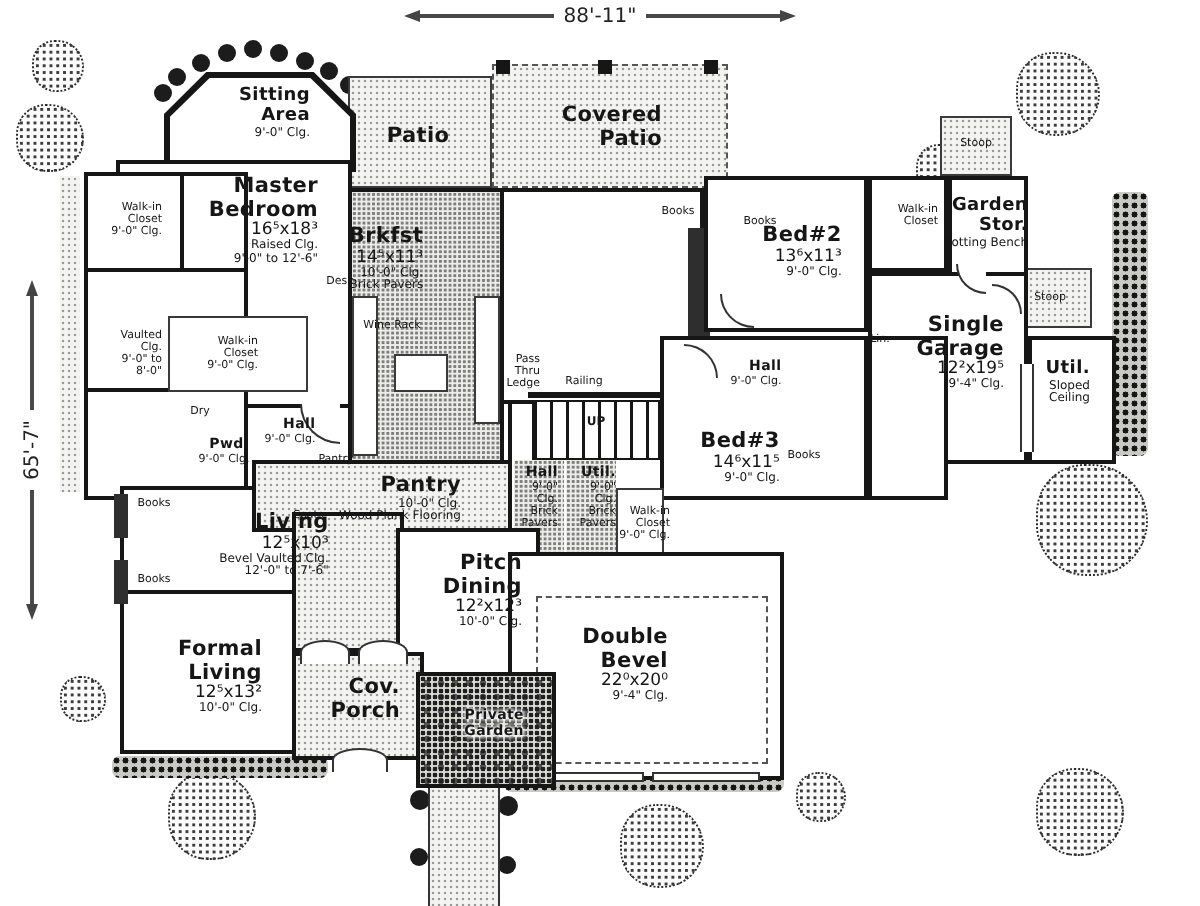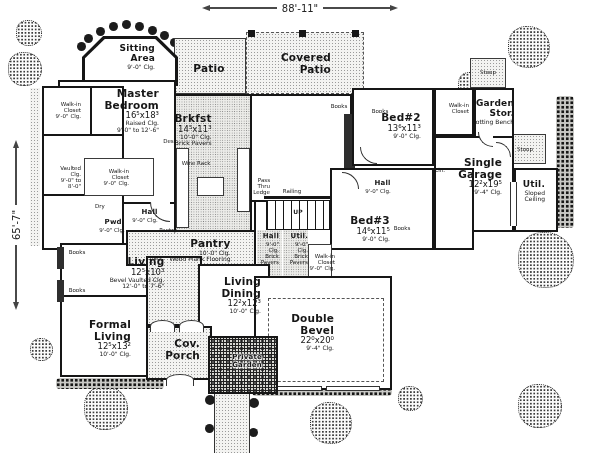--- a/index.html
+++ b/index.html
@@ -249,21 +249,21 @@
 
   <div class="lbl" style="left:137px;top:273px">
     <div class="rn">Living</div>
     <div class="rd">12⁵x10³</div>
     <div class="rt">Bevel Vaulted Clg.</div>
     <div class="rt">12'-0" to 7'-6"</div>
   </div>
 
 
   <div class="lbl wrap" style="left:233px;top:296px;width:56px">
-    <div class="rn">Living Dining</div>
+    <div class="rn">Pitch Dining</div>
     <div class="rd">12²x12³</div>
     <div class="rt">10'-0" Clg.</div>
   </div>
 
   <div class="lbl wrap" style="left:104px;top:339px;width:54px">
     <div class="rn">Formal Living</div>
     <div class="rd">12⁵x13²</div>
     <div class="rt">10'-0" Clg.</div>
   </div>
 

